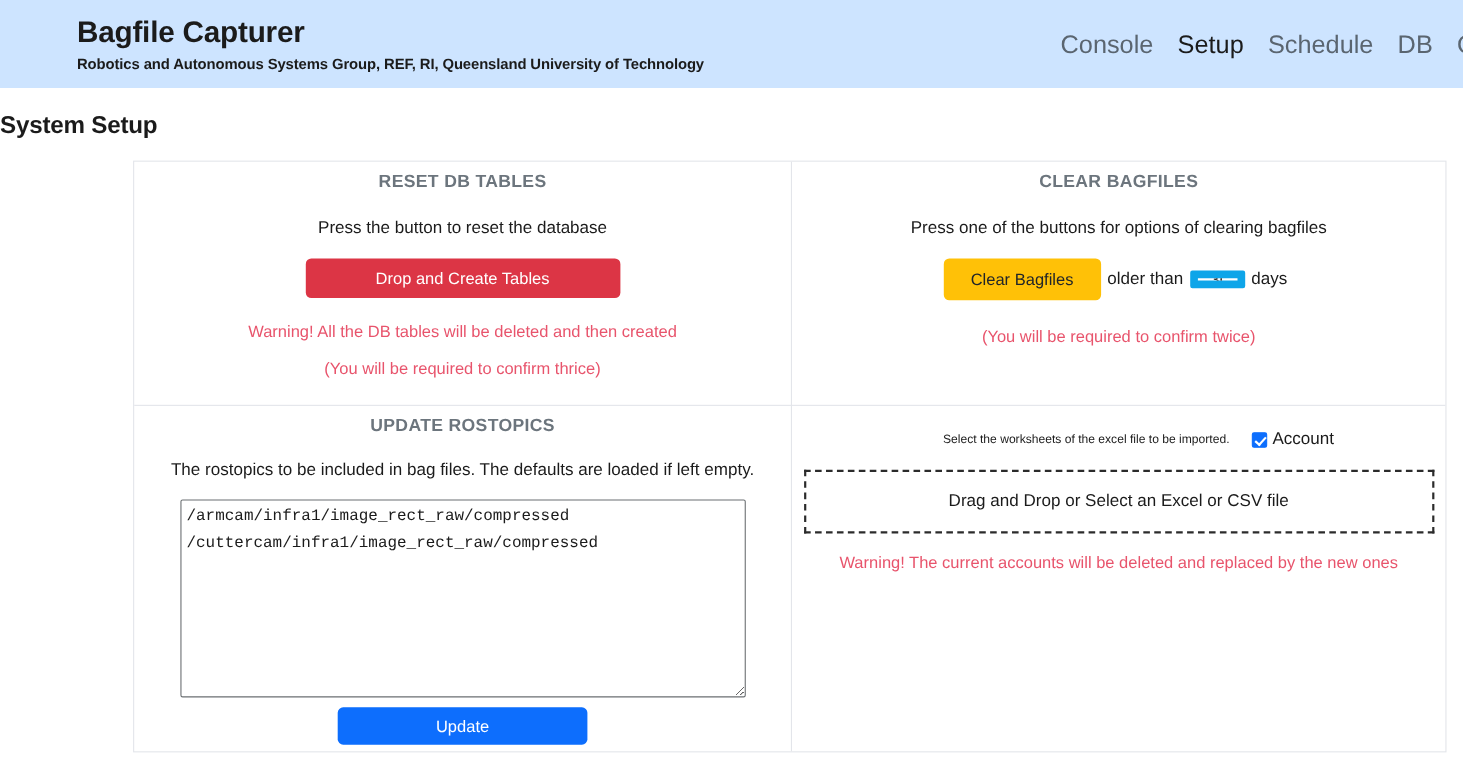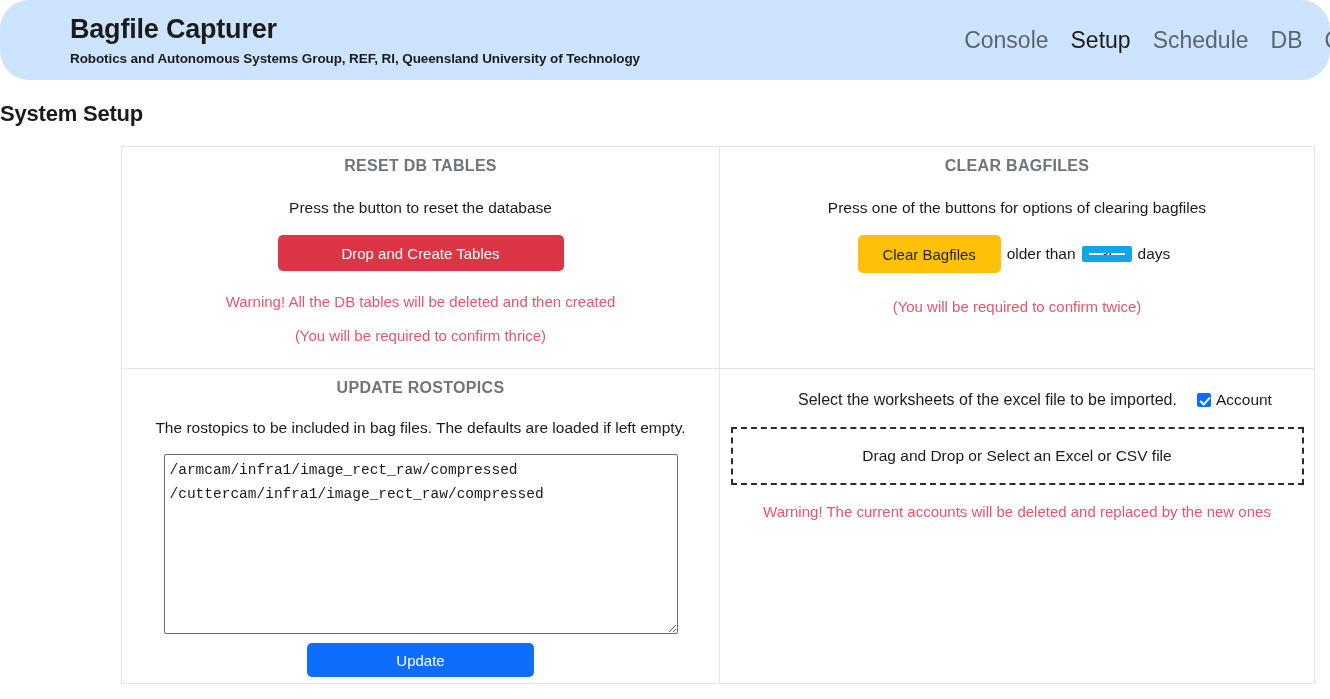--- a/index.html
+++ b/index.html
@@ -19,21 +19,20 @@
   .site-header {
     position: absolute;
     left: 0; top: 0;
     width: 1330px;
     height: 80px;
     background: #cde4ff;
     display: flex;
     align-items: center;
     justify-content: space-between;
     padding: 0 0 0 70px;
-    border-radius: 29px;
   }
   .brand { display: flex; flex-direction: column; justify-content: center; }
   .brand-title {
     font-size: 27px;
     font-weight: bold;
     line-height: 1.15;
     letter-spacing: -0.2px;
     color: #1b1b1b;
     margin: 0 0 6px 0;
   }
@@ -203,21 +202,21 @@
   }
 
   
   .accounts-row {
     display: flex;
     align-items: center;
     justify-content: center;
     margin-top: 22px;
     gap: 20px;
   }
-  .accounts-desc { font-size: 16px; color: #1b1b1b; margin-left: 36px; }
+  .accounts-desc { font-size: 11px; color: #1b1b1b; margin-left: 36px; }
   .checkbox-wrap { display: flex; align-items: center; gap: 5px; }
   .chk {
     width: 14px; height: 14px;
     background: #0d6efd;
     border: 1px solid #0d6efd;
     border-radius: 2px;
     position: relative;
     cursor: pointer;
     flex: none;
   }

